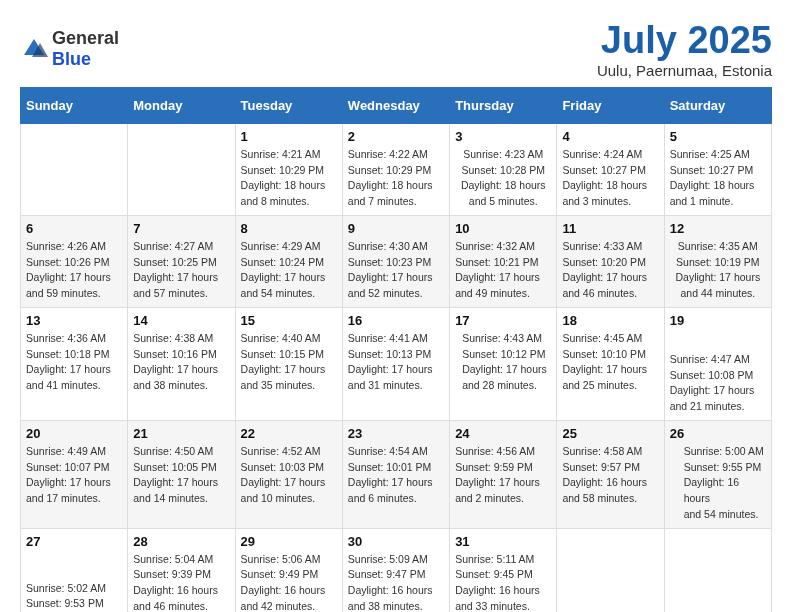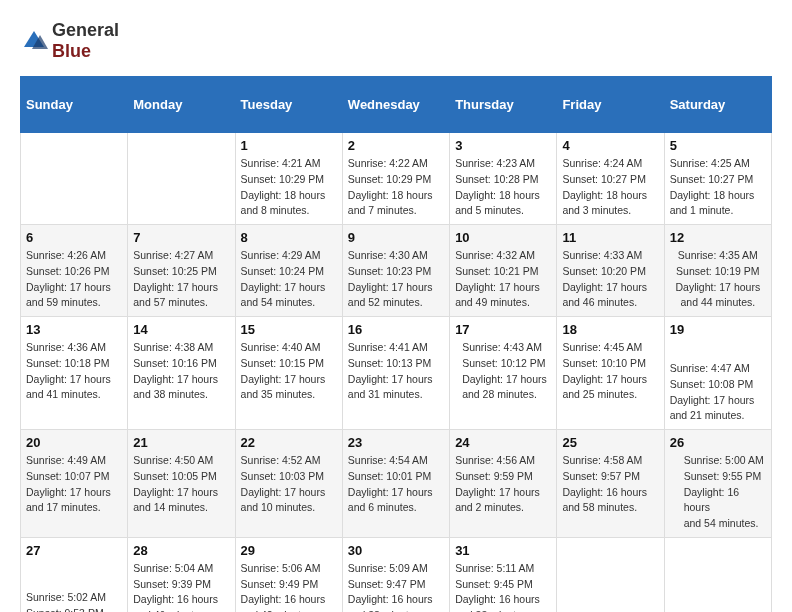--- a/index.html
+++ b/index.html
@@ -6,38 +6,37 @@
     body {
       font-family: Arial, sans-serif;
       background: #fff;
       width: 792px;
       min-height: 612px;
       padding: 20px;
     }
     .header-area {
       display: flex;
       justify-content: space-between;
-      align-items: flex-start;
-      margin-bottom: 14px;
-      flex-direction: column;
+      align-items: center;
+      margin-bottom: 8px;
     }
     .logo {
       display: flex;
       align-items: center;
       gap: 4px;
     }
     .logo-text-general {
       font-size: 18px;
       font-weight: bold;
       color: #333;
     }
     .logo-text-blue {
       font-size: 18px;
       font-weight: bold;
-      color: #7f1d1d;
+      color: #1d4ed8;
     }
     .logo-icon {
       width: 28px;
       height: 28px;
     }
     .title-area {
       text-align: right;
     }
     .month-title {
       font-size: 38px;
@@ -52,21 +51,21 @@
     .calendar-table {
       width: 100%;
       border-collapse: collapse;
       border: 1px solid #ccc;
     }
     .calendar-table th {
       background-color: #2a6fba;
       color: #fff;
       font-size: 13px;
       font-weight: bold;
-      padding: 20px 5px;
+      padding: 10px 5px;
       text-align: left;
       border: 1px solid #2a6fba;
     }
     .calendar-table td {
       vertical-align: top;
       padding: 5px 5px;
       border: 1px solid #ddd;
       font-size: 10.5px;
       color: #333;
       min-height: 80px;
@@ -99,20 +98,24 @@
     <svg class="logo-icon" viewBox="0 0 28 28">
       <rect x="0" y="0" width="28" height="28" fill="white"></rect>
       <polygon points="14,4 24,20 4,20" fill="#2a6fba"></polygon>
       <polygon points="20,8 28,22 12,22" fill="#1a3a6b" opacity="0.7"></polygon>
     </svg>
     <div>
       <span class="logo-text-general">General</span><br>
       <span class="logo-text-blue">Blue</span>
     </div>
   </div>
+  <div class="title-area">
+    <div class="month-title">July 2025</div>
+    <div class="location-title">Uulu, Paernumaa, Estonia</div>
+  </div>
 </div>
 
 <table class="calendar-table">
   <thead>
     <tr>
     <th>Sunday</th>
         <th>Monday</th>
         <th>Tuesday</th>
         <th>Wednesday</th>
         <th>Thursday</th>
@@ -133,21 +136,21 @@
         </td>
         <td>
           <div class="day-number">2</div>
           <div class="day-info" style="white-space: pre-line;">Sunrise: 4:22 AM
 Sunset: 10:29 PM
 Daylight: 18 hours
 and 7 minutes.</div>
         </td>
         <td>
           <div class="day-number">3</div>
-          <div class="day-info" style="white-space: pre-line;">Sunrise: 4:23 AM
+          <div class="day-info" style="white-space: pre-line; text-align: center;">Sunrise: 4:23 AM
 Sunset: 10:28 PM
 Daylight: 18 hours
 and 5 minutes.</div>
         </td>
         <td>
           <div class="day-number">4</div>
           <div class="day-info" style="white-space: pre-line;">Sunrise: 4:24 AM
 Sunset: 10:27 PM
 Daylight: 18 hours
 and 3 minutes.</div>

